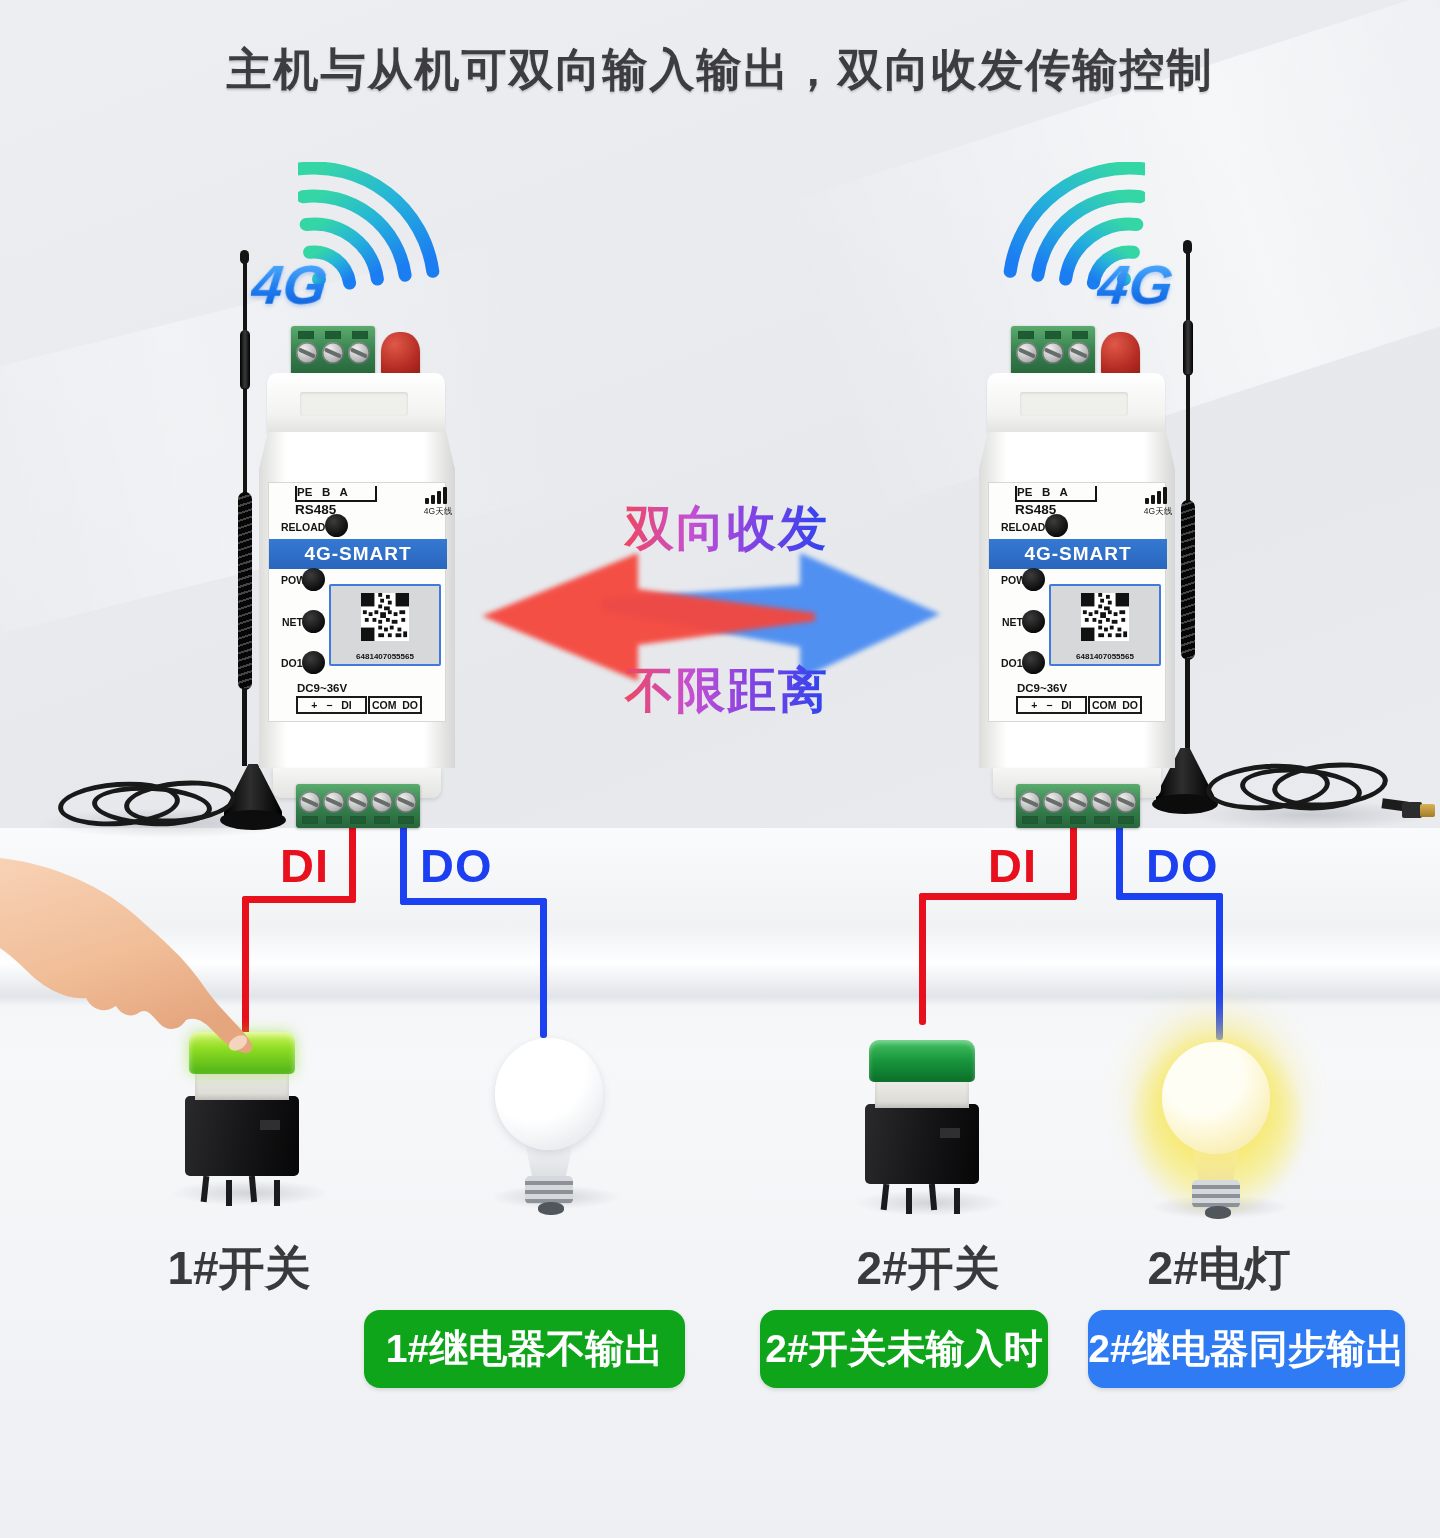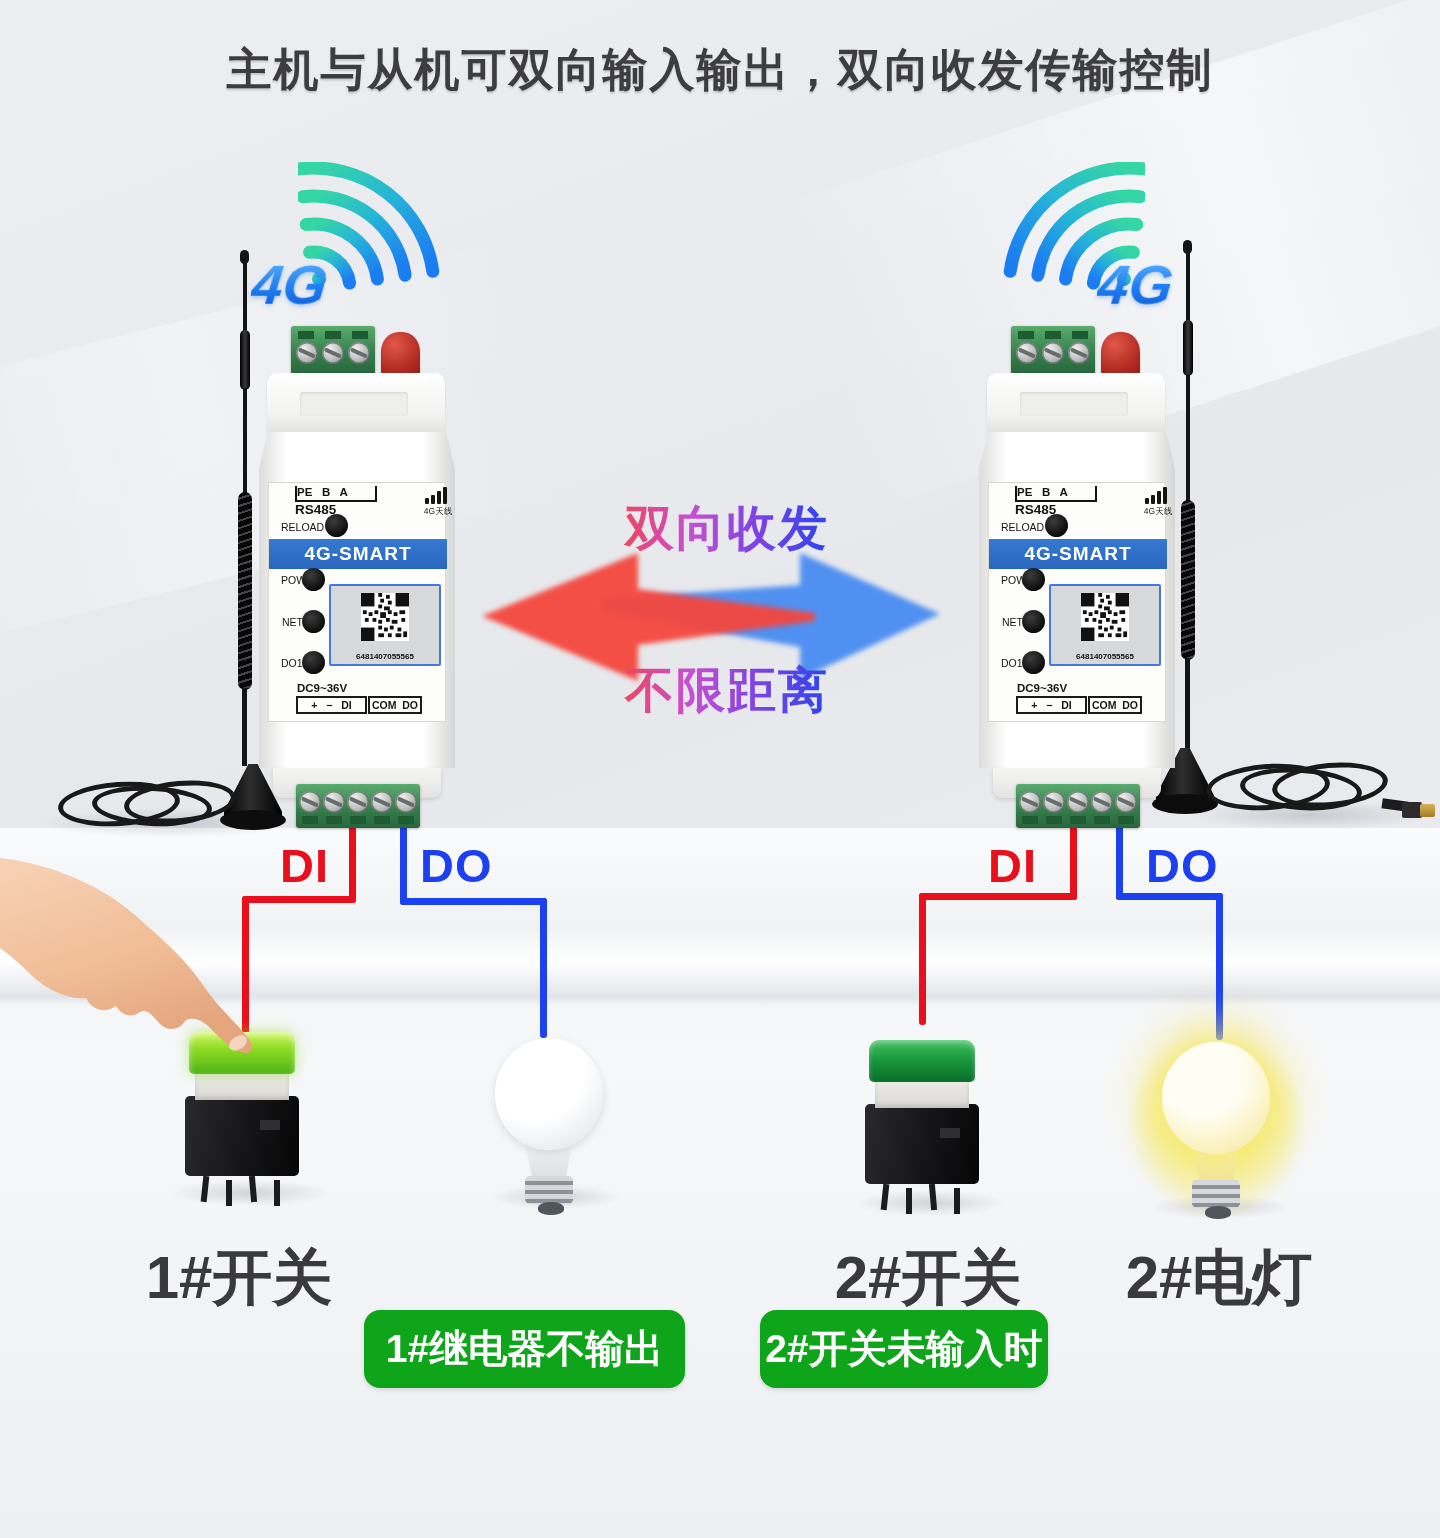--- a/index.html
+++ b/index.html
@@ -39,21 +39,21 @@
     clip-path:polygon(4.5% 0,95.5% 0,100% 11%,100% 100%,0 100%,0 11%);}
   .dev-foot{position:absolute;left:14px;top:442px;width:168px;height:30px;border-radius:0 0 9px 9px;
     background:linear-gradient(180deg,#f6f6f4,#e3e3e1);box-shadow:0 2px 4px rgba(0,0,0,.12);}
   .panel{position:absolute;left:9px;top:156px;width:178px;height:240px;background:#fdfdfc;border:1px solid #d7d7d5;color:#141414;}
   .peba{position:absolute;left:26px;top:3px;width:82px;height:16px;border-left:2.5px solid #141414;border-right:2.5px solid #141414;border-bottom:2.5px solid #141414;
     font-size:11.5px;font-weight:700;text-align:left;line-height:13px;white-space:pre;}
   .rs485{position:absolute;left:26px;top:19px;width:82px;text-align:left;font-size:13.5px;font-weight:700;}
   .bars{position:absolute;left:156px;top:4px;width:26px;height:17px;}
   .bars span{position:absolute;bottom:0;width:4px;background:#141414;border-radius:1px;}
   .siglabel{position:absolute;left:146px;top:23px;width:46px;text-align:center;font-size:8.5px;color:#222;}
-  .minilabel{position:absolute;font-size:10.5px;font-weight:400;}
+  .minilabel{position:absolute;font-size:10.5px;font-weight:700;}
   .led{position:absolute;width:23px;height:23px;border-radius:50%;background:radial-gradient(circle at 38% 32%,#3c3c3c,#0b0b0b 72%);}
   .band{position:absolute;left:0;top:56px;width:178px;height:30px;background:linear-gradient(180deg,#3579d2,#2a66be);
     color:#fff;text-align:center;line-height:30px;font-size:19px;font-weight:700;letter-spacing:1px;}
   .qrbox{position:absolute;left:60px;top:101px;width:112px;height:82px;border:2.5px solid #4179dd;border-radius:2px;background:#d7d8da;}
   .qrnum{position:absolute;left:0;bottom:3px;width:100%;text-align:center;font-size:8px;font-weight:700;color:#111;}
   .dclabel{position:absolute;left:28px;top:199px;font-size:11.5px;font-weight:700;}
   .termbox{position:absolute;top:213px;height:18px;border:2px solid #1a1a1a;font-size:10.5px;font-weight:700;text-align:center;line-height:14px;white-space:pre;}
   
   .tblock{position:absolute;background:linear-gradient(180deg,#5aab6e 0%,#357f4c 55%,#27663c 100%);border-radius:3px;box-shadow:0 1px 3px rgba(0,0,0,.3);}
   .screw{position:absolute;width:22px;height:22px;border-radius:50%;
@@ -71,21 +71,21 @@
   .ant-cone{position:absolute;background:linear-gradient(90deg,#000,#2e2e2e 45%,#000);
     clip-path:polygon(42% 0,58% 0,100% 82%,100% 100%,0 100%,0 82%);}
   .ant-base{position:absolute;border-radius:50%;background:#0c0c0c;}
   .coil{position:absolute;border:5px solid #191919;border-radius:50%;}
   
   .wire{position:absolute;border-radius:3px;}
   .wred{background:#e8101c;}
   .wblue{background:#1c41f0;}
   .wlabel{position:absolute;font-size:47px;font-weight:800;letter-spacing:1px;}
   
-  .itemtitle{position:absolute;width:240px;text-align:center;font-size:60px;font-weight:700;color:#3a3a3c;}
+  .itemtitle{position:absolute;width:240px;text-align:center;font-size:46px;font-weight:700;color:#3a3a3c;}
   .badge{position:absolute;top:1310px;height:78px;border-radius:16px;color:#fff;
     font-size:39px;font-weight:700;text-align:center;line-height:78px;letter-spacing:0px;box-shadow:0 2px 4px rgba(0,0,0,.12);}
   
   .pushbtn{position:absolute;width:122px;height:176px;}
   .btn-base{position:absolute;left:3px;top:64px;width:114px;height:80px;border-radius:5px;
     background:linear-gradient(100deg,#2a2a2c 0%,#151517 55%,#060607 100%);}
   .btn-detail{position:absolute;background:#2f2f32;}
   .btn-mid{position:absolute;left:13px;top:34px;width:94px;height:34px;
     background:linear-gradient(180deg,#f1f0ec,#d9d8d3);box-shadow:inset 0 -3px 4px rgba(0,0,0,.12);}
   .btn-cap{position:absolute;left:7px;top:0;width:106px;height:42px;border-radius:10px 10px 5px 5px;}
@@ -458,14 +458,15 @@
       C16,180 6,172 0,168 Z"></path>
     <ellipse cx="238" cy="263" rx="10" ry="6.5" fill="#f7dcc9" opacity="0.85" transform="rotate(-32 238 263)"></ellipse>
   </svg>
 
   <div class="itemtitle" style="left:119px;top:1238px;">1#开关</div>
   <div class="itemtitle" style="left:808px;top:1238px;">2#开关</div>
   <div class="itemtitle" style="left:1099px;top:1238px;">2#电灯</div>
 
   <div class="badge" style="left: 364px; width: 321px; background: rgb(15, 165, 27);">1#继电器不输出</div>
   <div class="badge" style="left: 760px; width: 288px; background: rgb(15, 165, 27);">2#开关未输入时</div>
+  <div class="badge" style="left: 1088px; width: 317px; background: rgb(46, 123, 243);">2#继电器同步输出</div>
 
 </div>
 
 </body></html>

